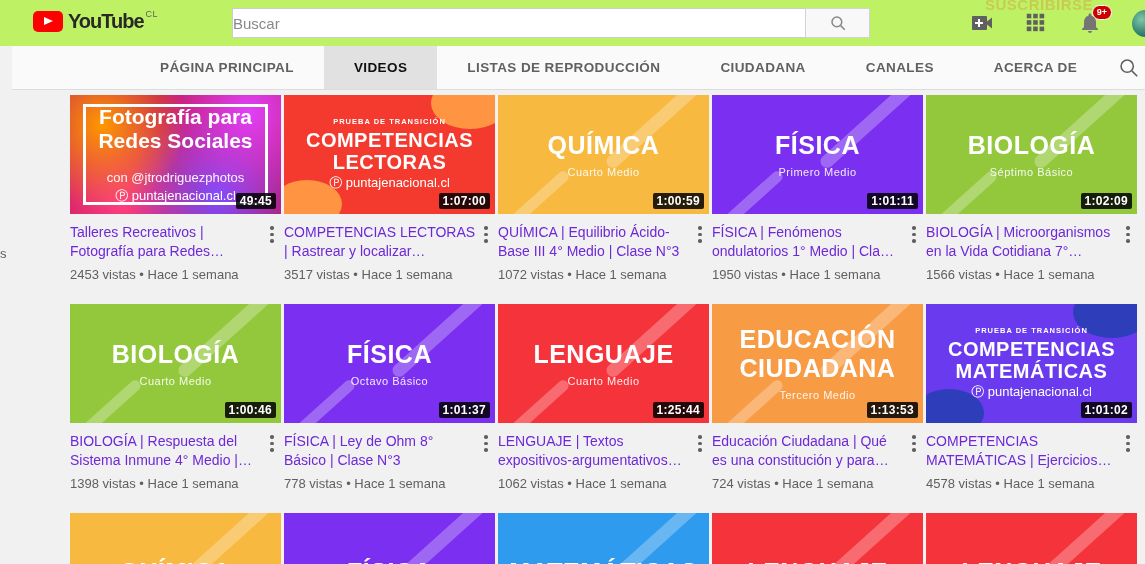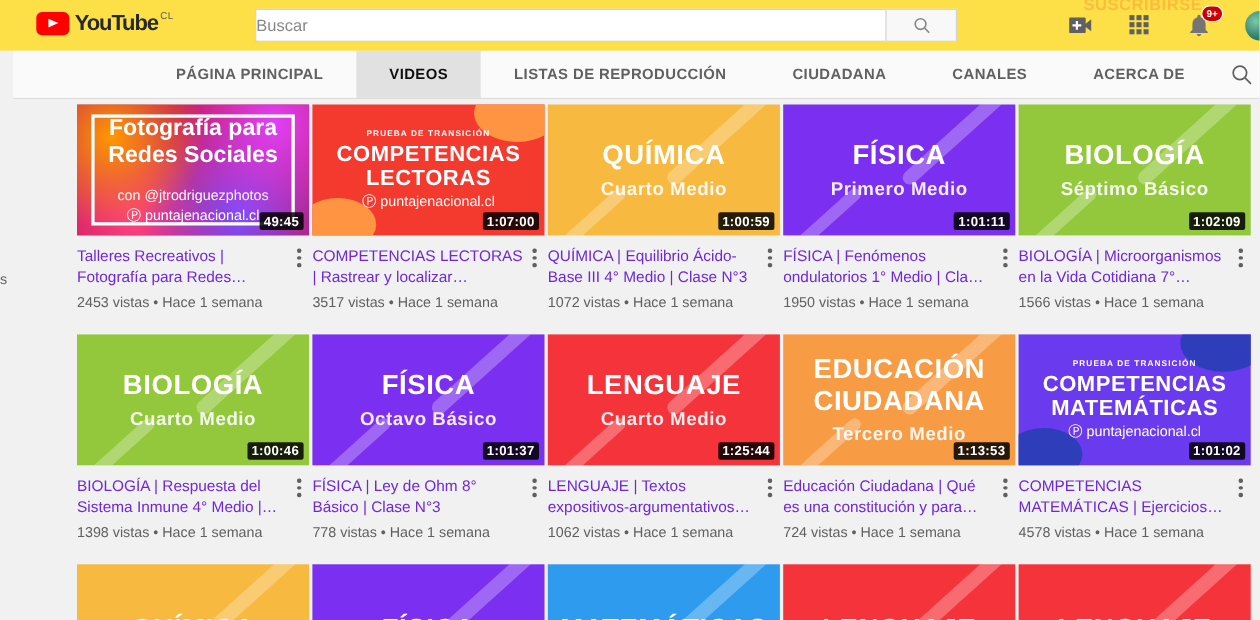--- a/index.html
+++ b/index.html
@@ -1,20 +1,20 @@
 <!DOCTYPE html>
 <html><head>
 <meta charset="utf-8">
 <style>
   * { margin:0; padding:0; box-sizing:border-box; }
   html,body { width:1145px; height:564px; overflow:hidden; background:#f2f1f1;
               font-family:"Liberation Sans", sans-serif; position:relative; }
 
   
-  .header { position:absolute; top:0; left:0; width:1145px; height:46px; background:#fde047; z-index:20; }
+  .header { position:absolute; top:0; left:0; width:1145px; height:46px; background:#bef264; z-index:20; }
   .logo { position:absolute; left:33px; top:11px; display:flex; align-items:flex-start; cursor:pointer; }
   .logo-box { width:30px; height:21px; background:#ff0000; border-radius:5px; position:relative; margin-right:5px; }
   .logo-box::after { content:""; position:absolute; left:11px; top:6px; border-left:9px solid #fff;
                      border-top:4.5px solid transparent; border-bottom:4.5px solid transparent; }
   .logo-word { font-size:20px; font-weight:700; letter-spacing:-1px; color:#282828; line-height:21px; }
   .logo-cc { font-size:9px; color:#606060; margin-left:2px; position:relative; top:-2px; letter-spacing:.5px; }
 
   .searchbar { position:absolute; left:232px; top:8px; display:flex; }
   .search-input { width:573px; height:30px; border:1px solid #ccc; border-right:none; padding:0 0;
                   font-size:15px; color:#111; outline:none; font-family:"Liberation Sans",sans-serif; }
@@ -62,21 +62,21 @@
       radial-gradient(circle at 25% 90%, #ff4081, transparent 48%),
       #c2185b; }
   .photo-frame { position:absolute; inset:9px 13px; border:3px solid #fff; pointer-events:none; }
 
   .tl { position:relative; z-index:2; line-height:1.15; }
   .tl:empty { display:none; }
   .t-pre { font-size:7.5px; font-weight:700; letter-spacing:1px; margin-bottom:2px; }
   .t-line1, .t-line2 { font-size:21px; font-weight:700; }
   .t-heading { font-size:25px; font-weight:700; letter-spacing:.5px; }
   .variant-brand .t-heading { font-size:20px; letter-spacing:.5px; line-height:1.1; padding:0 28px; }
-  .t-sub { font-size:17px; font-weight:700; margin-top:6px; opacity:.9; letter-spacing:.5px; }
+  .t-sub { font-size:11px; font-weight:400; margin-top:6px; opacity:.9; letter-spacing:.5px; }
   .t-line3 { font-size:13px; font-weight:400; margin-top:18px; opacity:.95; }
   .t-brand { font-size:13px; font-weight:400; margin-top:3px; }
 
   .duration { position:absolute; right:5px; bottom:5px; background:rgba(0,0,0,.85); color:#fff;
               font-size:12px; font-weight:700; padding:1px 4px; border-radius:2px; z-index:3; letter-spacing:.3px; }
   .duration:empty { display:none; }
 
   .info-row { display:flex; margin-top:9px; }
   .v-title { flex:1; font-size:14px; line-height:19px; font-weight:400; color:#6d28d9; max-height:38px; overflow:hidden; }
   .kebab { width:18px; display:flex; flex-direction:column; align-items:center; gap:3px; padding-top:3px; cursor:pointer; }

